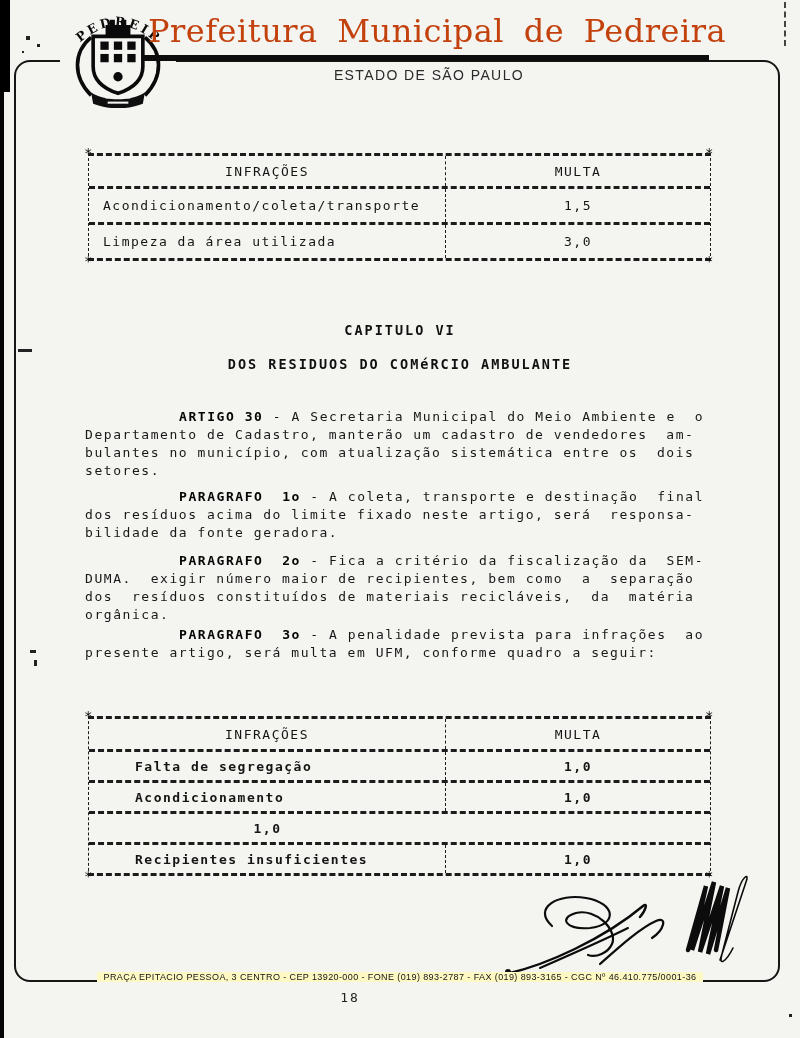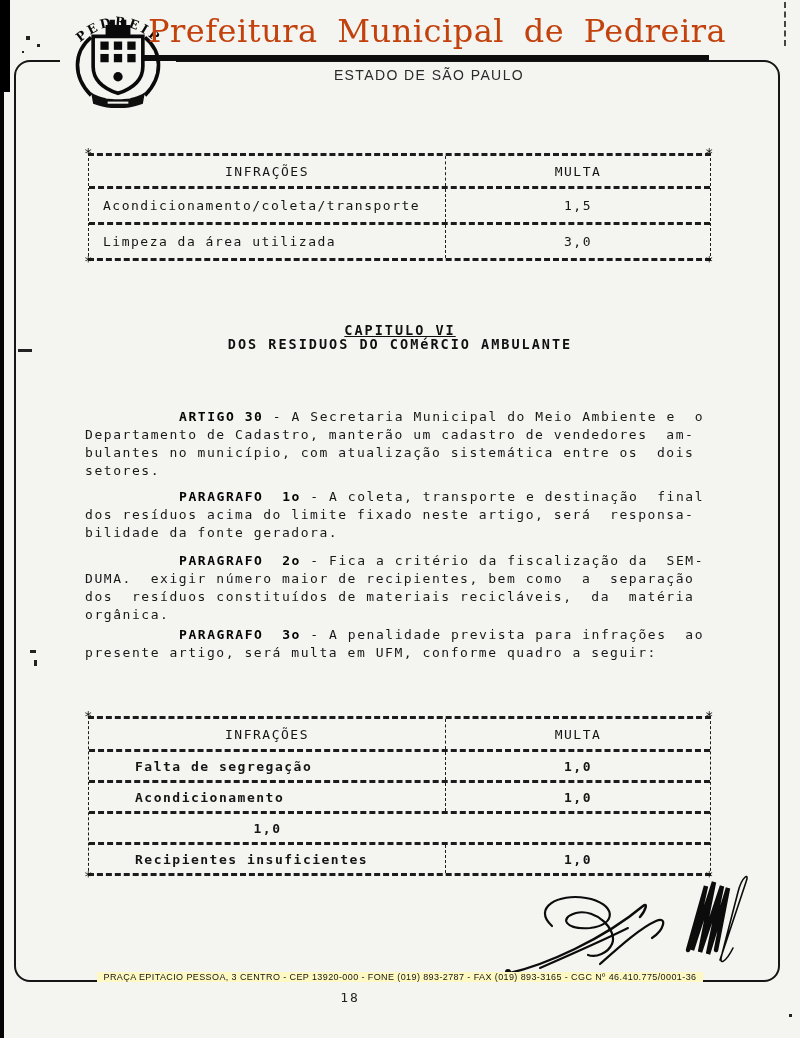--- a/index.html
+++ b/index.html
@@ -111,22 +111,22 @@
   <div class="trow">
         <div class="tc1">Acondicionamento/coleta/transporte</div>
         <div class="tc2">1,5</div>
       </div>
       <div class="trow">
         <div class="tc1">Limpeza da área utilizada</div>
         <div class="tc2">3,0</div>
       </div>
     </div>
 
-  <div class="heading" style="top:322px;text-decoration:underline;">CAPITULO VI</div>
-  <div class="heading" style="top:336px;">DOS RESIDUOS DO COMéRCIO AMBULANTE</div>
+  <div class="heading" style="top:322px;">CAPITULO VI</div>
+  <div class="heading" style="top:356px;">DOS RESIDUOS DO COMéRCIO AMBULANTE</div>
 
   <div class="para" style="top:408px;"><b>ARTIGO 30</b><b class="ord"></b><span> - A Secretaria Municipal do Meio Ambiente e  o
 Departamento de Cadastro, manterão um cadastro de vendedores  am-
 bulantes no município, com atualização sistemática entre os  dois
 setores.</span></div>
   <div class="para" style="top:488px;"><b>PARAGRAFO  </b><b class="ord">1o</b><span> - A coleta, transporte e destinação  final
 dos resíduos acima do limite fixado neste artigo, será  responsa-
 bilidade da fonte geradora.</span></div>
   <div class="para" style="top:552px;"><b>PARAGRAFO  </b><b class="ord">2o</b><span> - Fica a critério da fiscalização da  SEM-
 DUMA.  exigir número maior de recipientes, bem como  a  separação

